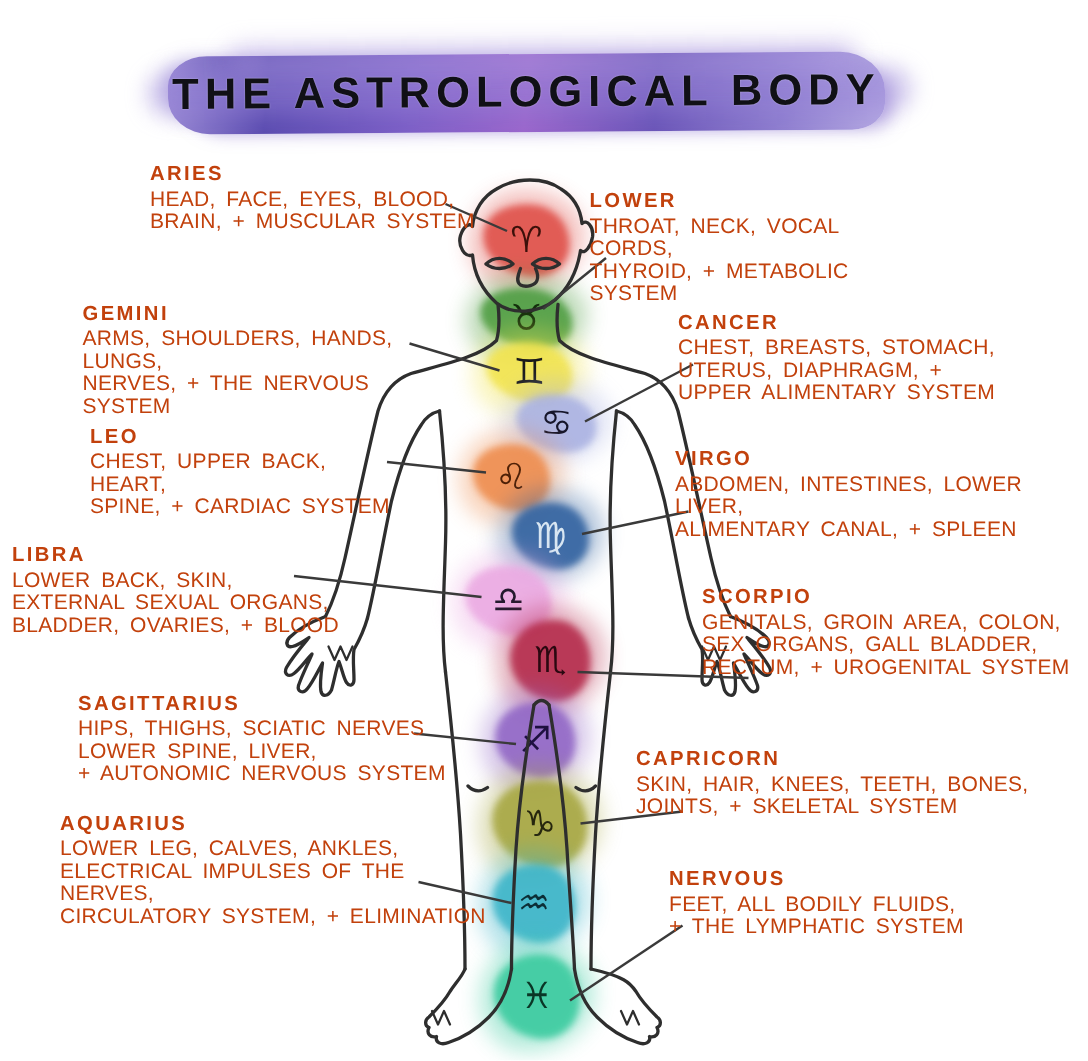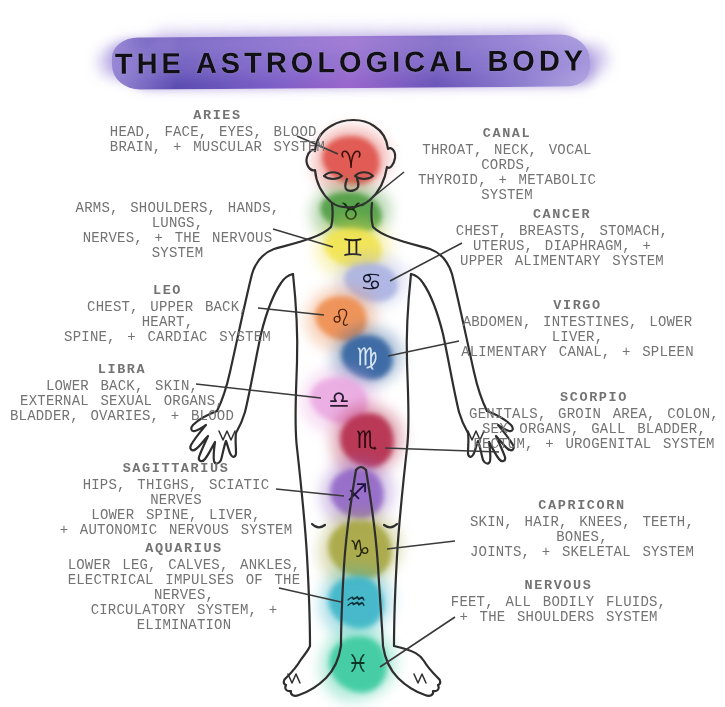--- a/index.html
+++ b/index.html
@@ -25,21 +25,21 @@
 
   
   .blob{position:absolute;z-index:1;display:flex;align-items:center;justify-content:center;}
   .blob::before{content:"";position:absolute;inset:-9px;background:var(--c);opacity:.38;
           filter:blur(7px);border-radius:48% 52% 60% 40%/55% 45% 52% 48%;}
   .blob::after{content:"";position:absolute;inset:0;background:var(--c);opacity:.88;
           filter:blur(2.5px);border-radius:55% 45% 42% 58%/48% 55% 45% 52%;transform:rotate(9deg);}
   .glyph{position:relative;z-index:3;font-family:"DejaVu Sans",sans-serif;font-size:24px;line-height:1;}
 
   
-  .sign-label{position:absolute;z-index:3;text-align:center;color:#737373;font-family:Liberation Mono, monospace;}
+  .sign-label{position:absolute;z-index:3;color:#c2410c;}
   .sign-name{font-size:13.5px;font-weight:700;letter-spacing:1.6px;margin-bottom:2px;}
   .sign-desc{font-size:14px;font-weight:400;letter-spacing:.2px;word-spacing:3px;
              line-height:15px;white-space:pre-line;}
 </style>
 </head>
 <body>
 
 <div class="canvas">
 
   <div class="banner">
@@ -142,25 +142,26 @@
       <line x1="455" y1="617" x2="380" y2="667"></line>
     </g>
   </svg>
 
   <div class="sign-label" style="left:100px;top:108px;width:235px">
     <div class="sign-name">ARIES</div>
     <div class="sign-desc">HEAD, FACE, EYES, BLOOD,
 BRAIN, + MUSCULAR SYSTEM</div>
   </div>
   <div class="sign-label" style="left:393px;top:126px;width:228px">
-    <div class="sign-name">CANAL</div>
+    <div class="sign-name">LOWER</div>
     <div class="sign-desc">THROAT, NECK, VOCAL CORDS,
 THYROID, + METABOLIC SYSTEM</div>
   </div>
   <div class="sign-label" style="left:55px;top:201px;width:245px">
+    <div class="sign-name">GEMINI</div>
     <div class="sign-desc">ARMS, SHOULDERS, HANDS, LUNGS,
 NERVES, + THE NERVOUS SYSTEM</div>
   </div>
   <div class="sign-label" style="left:452px;top:207px;width:220px">
     <div class="sign-name">CANCER</div>
     <div class="sign-desc">CHEST, BREASTS, STOMACH,
 UTERUS, DIAPHRAGM, +
 UPPER ALIMENTARY SYSTEM</div>
   </div>
   <div class="sign-label" style="left:60px;top:283px;width:215px">
@@ -184,30 +185,30 @@
     <div class="sign-desc">GENITALS, GROIN AREA, COLON,
 SEX ORGANS, GALL BLADDER,
 RECTUM, + UROGENITAL SYSTEM</div>
   </div>
   <div class="sign-label" style="left:52px;top:461px;width:248px">
     <div class="sign-name">SAGITTARIUS</div>
     <div class="sign-desc">HIPS, THIGHS, SCIATIC NERVES
 LOWER SPINE, LIVER,
 + AUTONOMIC NERVOUS SYSTEM</div>
   </div>
-  <div class="sign-label" style="left:450px;top:498px;width:264px">
+  <div class="sign-label" style="left:424px;top:498px;width:264px">
     <div class="sign-name">CAPRICORN</div>
     <div class="sign-desc">SKIN, HAIR, KNEES, TEETH, BONES,
 JOINTS, + SKELETAL SYSTEM</div>
   </div>
   <div class="sign-label" style="left:40px;top:541px;width:288px">
     <div class="sign-name">AQUARIUS</div>
     <div class="sign-desc">LOWER LEG, CALVES, ANKLES,
 ELECTRICAL IMPULSES OF THE NERVES,
 CIRCULATORY SYSTEM, + ELIMINATION</div>
   </div>
   <div class="sign-label" style="left:446px;top:578px;width:225px">
     <div class="sign-name">NERVOUS</div>
     <div class="sign-desc">FEET, ALL BODILY FLUIDS,
-+ THE SHOULDERS SYSTEM</div>
++ THE LYMPHATIC SYSTEM</div>
   </div>
 
 </div>
 
 </body></html>

